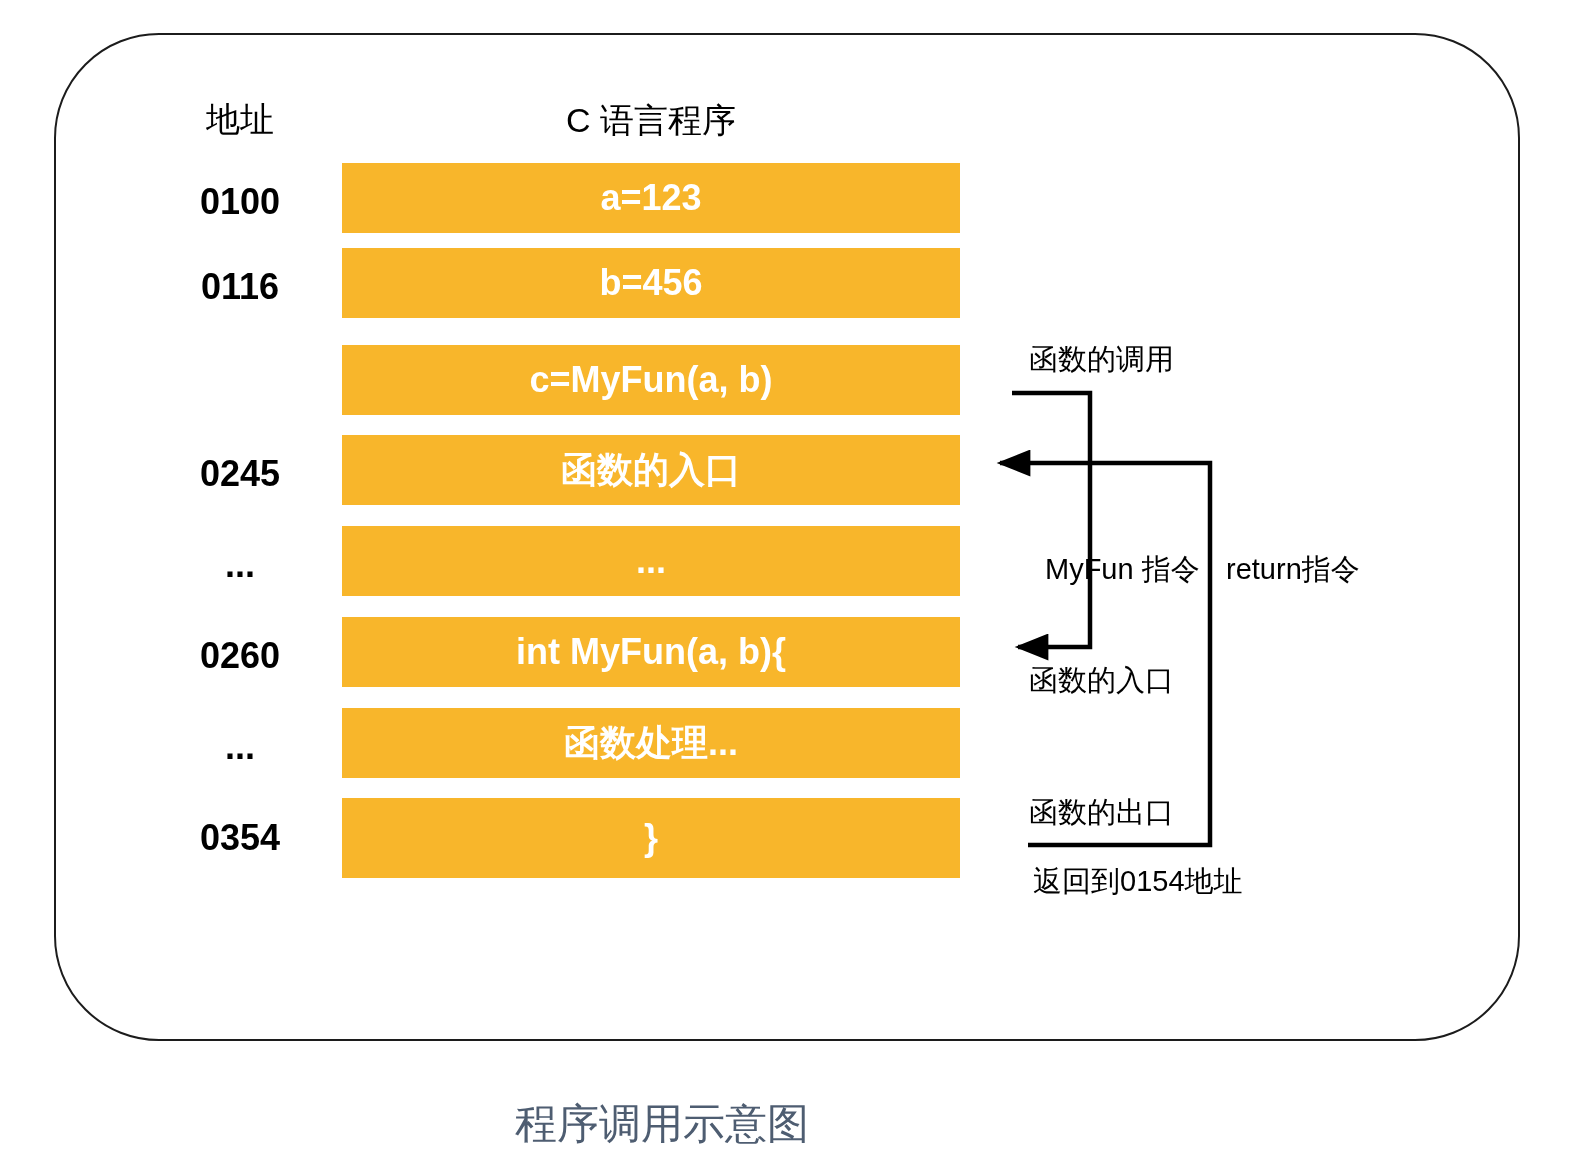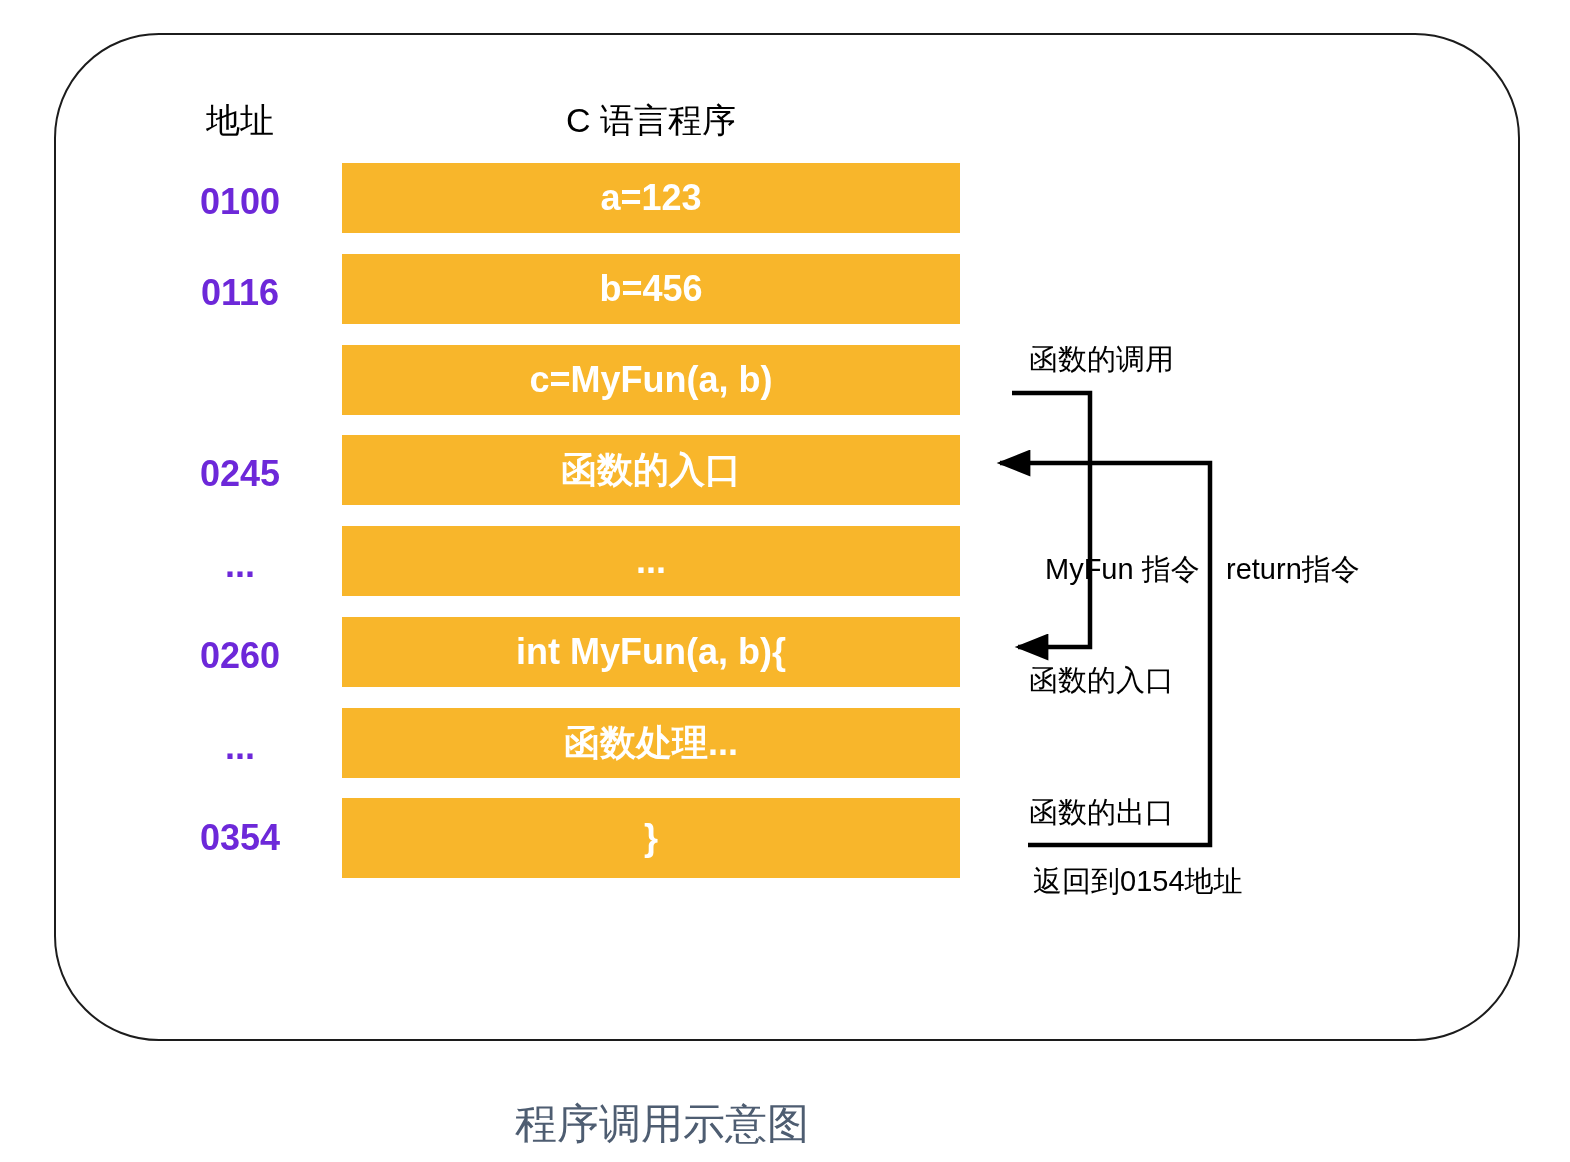--- a/index.html
+++ b/index.html
@@ -29,53 +29,53 @@
   .hdr {
     position: absolute;
     top: 98px;
     height: 44px;
     line-height: 44px;
     font-size: 34px;
     color: #000000;
     text-align: center;
     white-space: nowrap;
   }
-  .addr-hdr { left: 140px; width: 200px; }
+  .addr-hdr { left: 140px; width: 200px; font-family: Liberation Serif, serif; }
   .prog-hdr { left: 342px; width: 618px; }
 
   .addr {
     position: absolute;
     left: 140px;
     width: 200px;
     height: 77px;
     text-align: center;
     font-size: 36px;
     font-weight: 700;
-    color: #6d28d9;
+    color: #000000;
     display: flex;
     align-items: center;
     justify-content: center;
     white-space: nowrap;
   }
   .bar {
     position: absolute;
     left: 342px;
     width: 618px;
     height: 70px;
     background: #F8B62B;
     color: #ffffff;
     font-size: 36px;
     font-weight: 700;
     display: flex;
     align-items: center;
     justify-content: center;
     white-space: nowrap;
   }
   .r0 { top: 163px; }
-  .r1 { top: 254px; text-align: right; }
+  .r1 { top: 248px; text-align: right; }
   .r2 { top: 345px; }
   .r3 { top: 435px; }
   .r4 { top: 526px; }
   .r5 { top: 617px; }
   .r6 { top: 708px; }
   .r7 { top: 798px; height: 80px; }
 
   .flow {
     position: absolute;
     left: 0;

